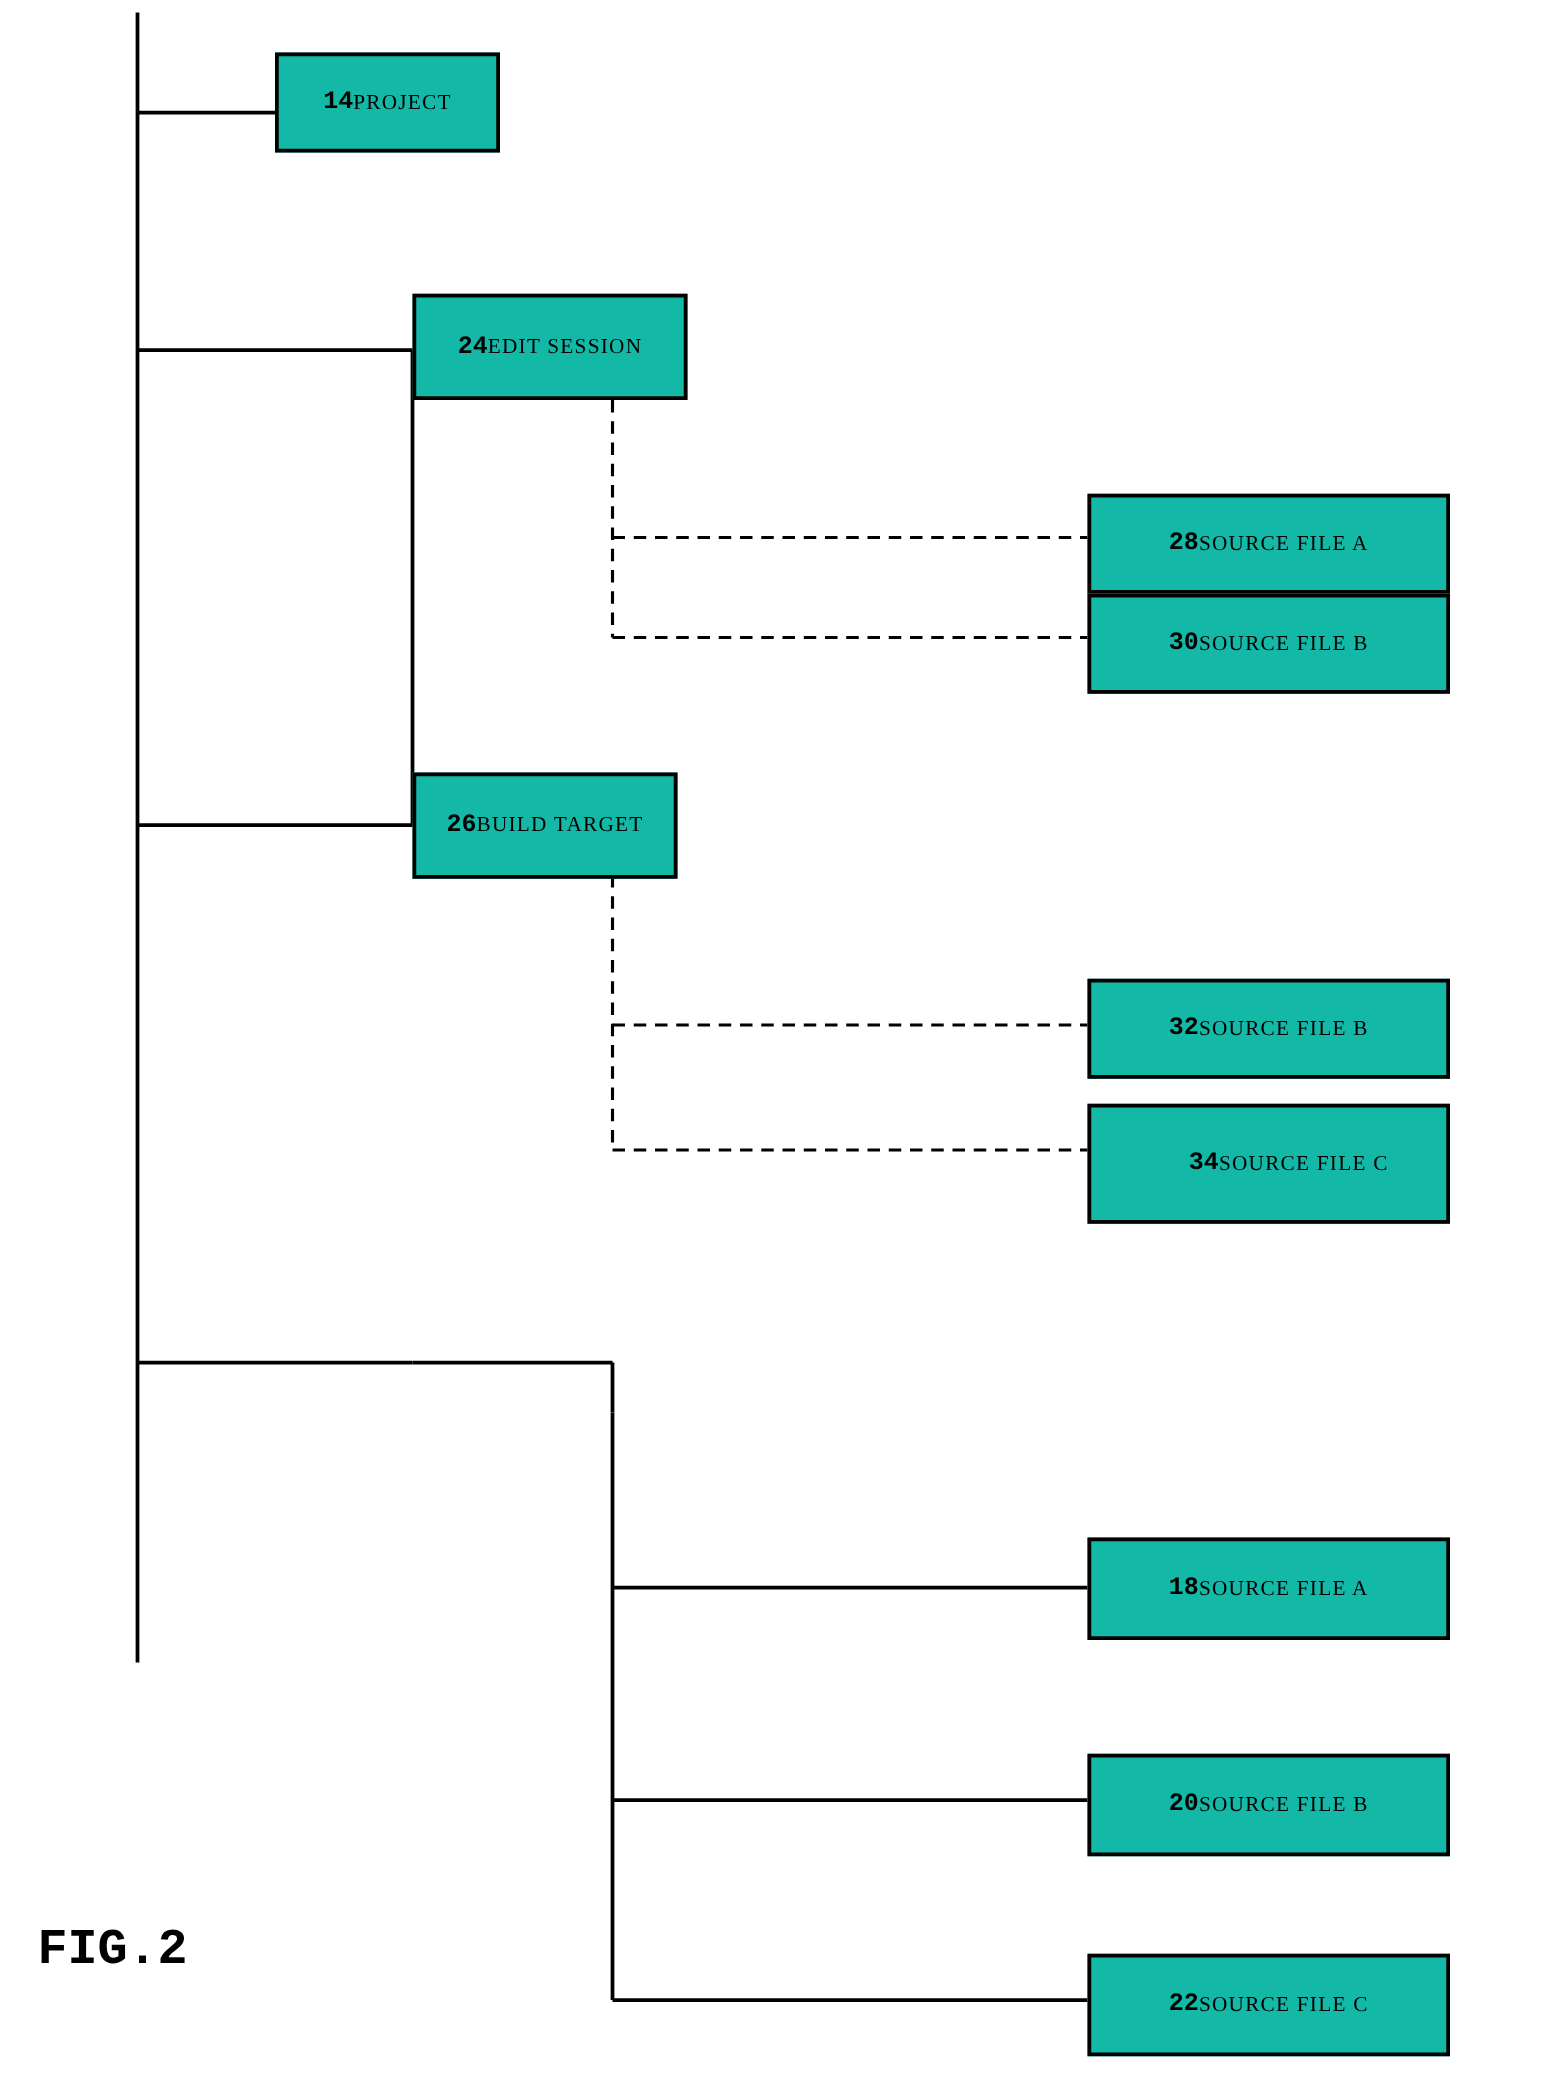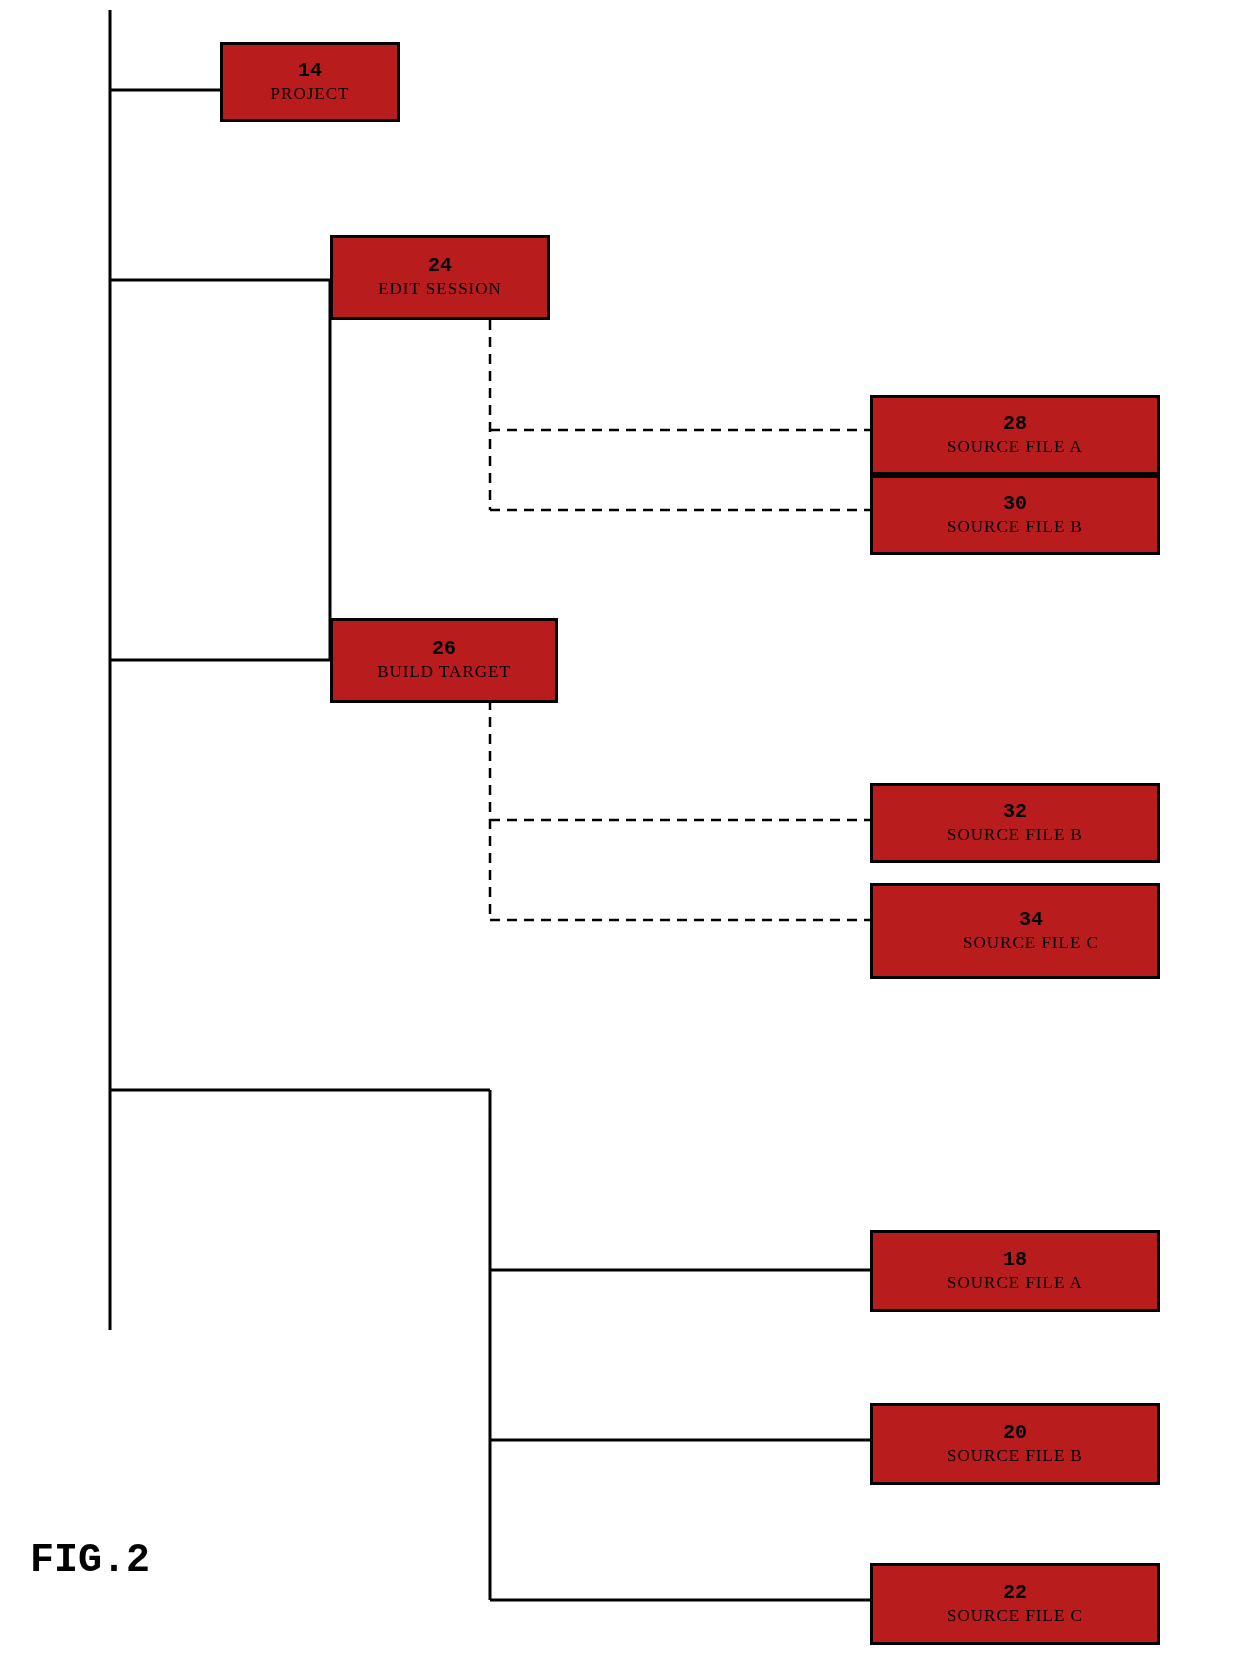--- a/index.html
+++ b/index.html
@@ -20,24 +20,24 @@
     .diagram-container {
       position: relative;
       width: 1240px;
       height: 1663px;
       background: #ffffff;
     }
 
     .node-box {
       position: absolute;
       border: 3px solid #000;
-      background: #b91c1c;
+      background: #14b8a6;
       text-align: center;
       display: flex;
-      flex-direction: column;
+      flex-direction: row;
       align-items: center;
       justify-content: center;
       padding: 8px 12px;
     }
 
     .node-box .node-number {
       font-weight: bold;
       font-size: 20px;
       line-height: 1.2;
     }
@@ -125,21 +125,21 @@
   <div class="node-box" style="left: 870px; top: 395px; width: 290px; height: 80px;">
     <span class="node-number">28</span>
     <span class="node-label">SOURCE FILE A</span>
   </div>
 
   <div class="node-box" style="left: 870px; top: 475px; width: 290px; height: 80px;">
     <span class="node-number">30</span>
     <span class="node-label">SOURCE FILE B</span>
   </div>
 
-  <div class="node-box" style="left: 330px; top: 618px; width: 228px; height: 85px;">
+  <div class="node-box" style="left: 330px; top: 618px; width: 212px; height: 85px;">
     <span class="node-number">26</span>
     <span class="node-label">BUILD TARGET</span>
   </div>
 
   <div class="node-box" style="left: 870px; top: 783px; width: 290px; height: 80px; justify-content: center;">
     <span class="node-number">32</span>
     <span class="node-label">SOURCE FILE B</span>
   </div>
 
   <div class="node-box" style="left: 870px; top: 883px; width: 290px; height: 96px; padding-left: 44px;">

